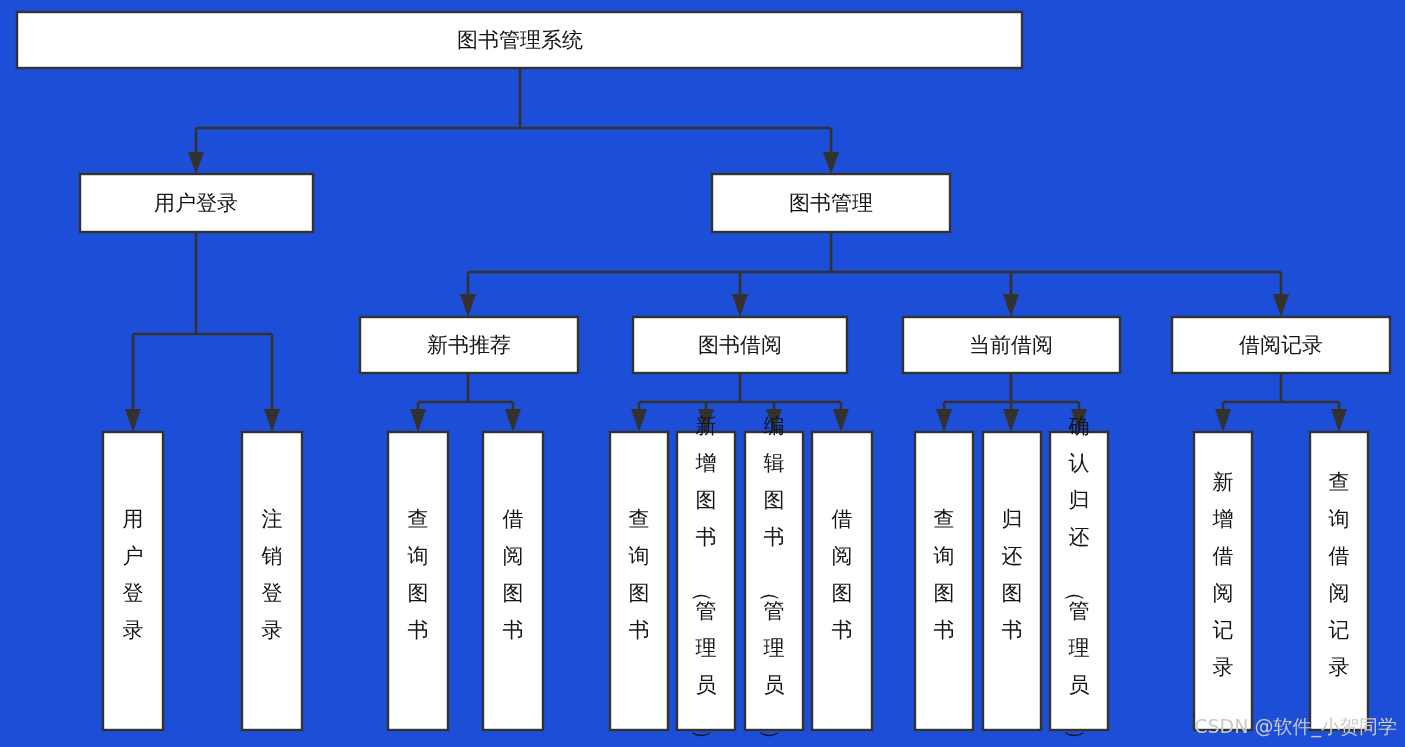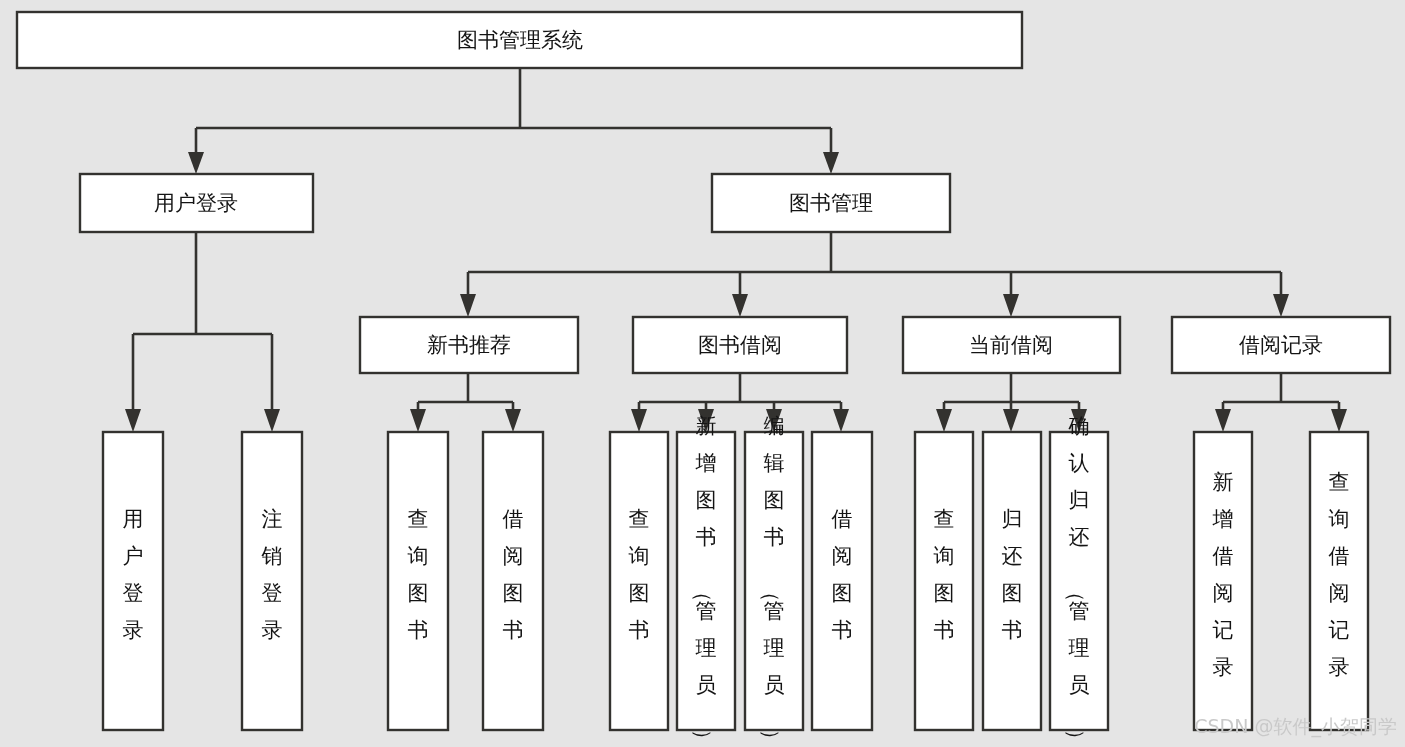--- a/index.html
+++ b/index.html
@@ -11,21 +11,21 @@
   body {
     width: 1405px;
     height: 747px;
     overflow: hidden;
     font-family: "DejaVu Sans", "Liberation Sans", sans-serif;
   }
   #diagram-root {
     position: relative;
     width: 1405px;
     height: 747px;
-    background: #e5e5e5;
+    background: #1d4ed8;
     text-align: right;
   }
   #diagram-svg {
     position: absolute;
     top: 0;
     left: 0;
     width: 1405px;
     height: 747px;
   }
   .node-box {

